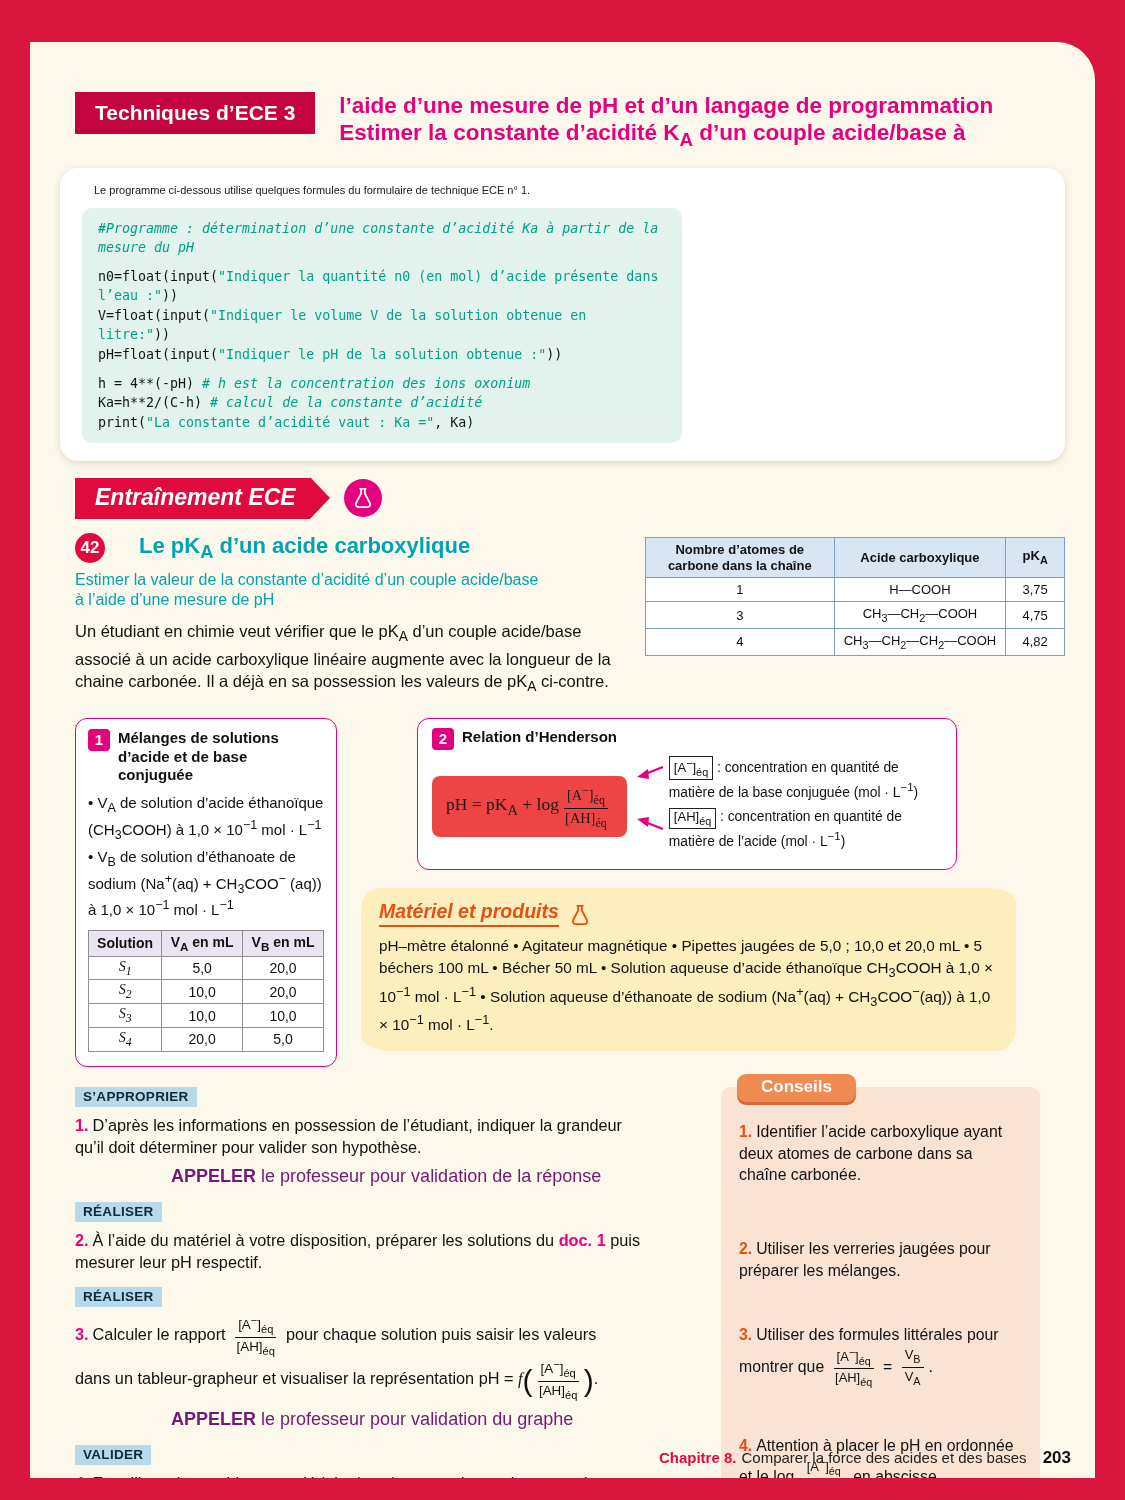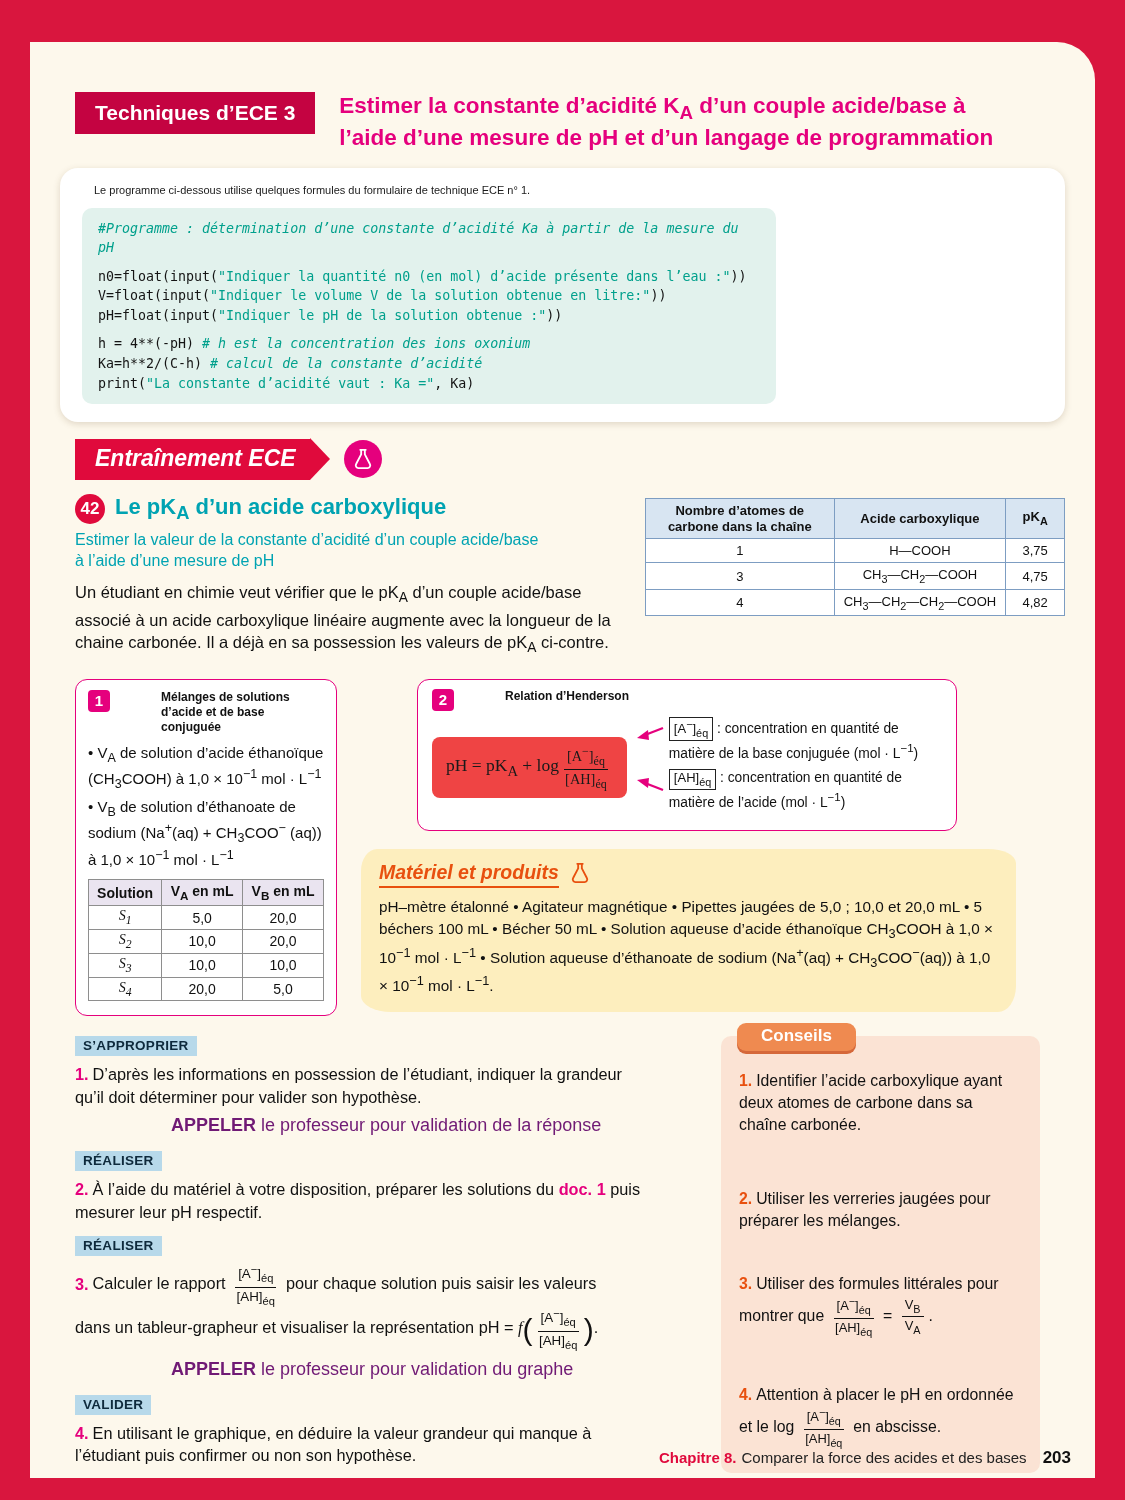--- a/index.html
+++ b/index.html
@@ -16,80 +16,80 @@
 
   
   .tech-header { display:flex; align-items:flex-start; margin:50px 0 0 45px; }
   .tech-badge { background:#c40341; color:#fff; font-weight:bold; font-size:21px; padding:9px 20px; white-space:nowrap; }
   .tech-title { color:#e5007d; font-weight:bold; font-size:22.5px; line-height:1.22; margin-left:24px; }
 
   
   .program-card { background:#fff; border-radius:18px; box-shadow:0 2px 7px rgba(90,60,20,.18);
     margin:16px 30px 0 30px; padding:14px 22px 18px; }
   .intro { font-size:11px; color:#1a1a1a; margin:2px 0 12px 12px; }
-  .code-block { background:#e2f2ed; border-radius:10px; width:694px; padding:11px 16px;
+  .code-block { background:#e2f2ed; border-radius:10px; width:600px; padding:11px 16px;
     font-family:"DejaVu Sans Mono", monospace; font-size:13.3px; line-height:1.47; color:#141414; }
   .code-line.gap-after { margin-bottom:9px; }
   .seg-com { color:#00a08c; font-style:italic; }
   .seg-str { color:#00a08c; }
   .seg-code { color:#141414; }
 
   
   .banner-row { display:flex; align-items:center; margin:16px 0 0 45px; }
   .ece-banner { background:#e00a3c; color:#fff; font-weight:bold; font-style:italic;
     font-size:23px; padding:6px 14px 8px 20px; }
   .ece-arrow { width:0; height:0; border-top:21px solid transparent; border-bottom:21px solid transparent;
     border-left:20px solid #e00a3c; }
   .flask-badge { width:38px; height:38px; border-radius:50%; background:#e5007d; margin-left:14px;
     display:flex; align-items:center; justify-content:center; flex:none; }
 
   
   .exercise { margin:14px 45px 0 45px; width:990px; }
   .ex-row1 { display:flex; }
   .ex-left { width:548px; flex:none; }
-  .ex-title-row { display:flex; align-items:center; }
+  .ex-title-row { display:flex; align-items:center;gap:24px; }
   .ex-num { width:30px; height:30px; border-radius:50%; background:#e00a3c; color:#fff; font-weight:bold;
     font-size:17px; display:flex; align-items:center; justify-content:center; flex:none; }
   .ex-title { color:#00a3b2; font-weight:bold; font-size:22px; margin-left:10px; }
   .ex-subtitle { color:#00a3b2; font-size:16px; line-height:1.28; margin-top:6px; }
   .ex-body { font-size:16.5px; line-height:1.38; margin-top:10px; color:#111; }
   .ex-right { flex:1; padding-left:22px; padding-top:4px; }
   table.pka { border-collapse:collapse; width:100%; font-size:13px; color:#111; }
   .pka th { background:#d8e5f2; border:1px solid #7d9dc2; font-weight:bold; padding:4px 6px; line-height:1.2; }
   .pka td { background:#fff; border:1px solid #7d9dc2; text-align:center; padding:4px 6px; }
   .pka th:nth-child(1){ width:45%; } .pka th:nth-child(2){ width:41%; } .pka th:nth-child(3){ width:14%; }
 
   
   .docs-row { display:flex; margin-top:20px; align-items:flex-start; }
   .docbox { background:#fff; border:1.6px solid #e5007d; border-radius:12px; }
   .doc1 { width:262px; flex:none; padding:10px 12px 14px; }
   .doc-title-row { display:flex; align-items:flex-start; }
   .doc-badge { display:inline-block; min-width:22px; height:22px; background:#e5007d; color:#fff; font-weight:bold;
     text-align:center; line-height:22px; border-radius:4px; font-size:15px; margin-right:8px; flex:none; }
-  .doc-title { font-weight:bold; font-size:12px; line-height:1.25; color:#111;margin-left:43px; }
+  .doc-title { font-weight:bold; font-size:15px; line-height:1.25; color:#111; }
   .doc1 .bullets { font-size:15px; line-height:1.32; margin-top:8px; color:#111; }
   .doc1 .bullets p { margin-bottom:4px; }
   table.mix { border-collapse:collapse; width:100%; margin-top:10px; font-size:14px; color:#111; }
   .mix th { background:#eae4f0; border:1px solid #8e8e8e; font-weight:bold; padding:3px 4px; }
   .mix td { background:#fff; border:1px solid #8e8e8e; text-align:center; padding:2px 4px; }
   .mix td.sol { font-style:italic; font-family:"Liberation Serif", serif; }
 
   .docs-right { flex:1; margin-left:24px; }
   .doc2 { width:540px; margin-left:56px; padding:9px 14px 12px; position:relative; }
   .doc2-content { display:flex; margin-top:6px; align-items:center; }
   .eq-box { background:#ef4444; border-radius:8px; padding:7px 14px; display:inline-flex; align-items:center;
     font-family:"Liberation Serif", serif; font-size:17.5px; color:#1a1a1a; flex:none; }
   .annotations { margin-left:8px; font-size:13.8px; line-height:1.25; color:#111; }
   .ann-row { display:flex; align-items:flex-start; margin-bottom:7px; }
   .ann-arrow { flex:none; margin:8px 4px 0 0; }
   .ann-label { display:inline-block; border:1.3px solid #222; padding:0 4px; background:#fff; font-size:13px; }
 
   .materiel { background:#fdeebe; border-radius:16px 28px 18px 30px / 22px 14px 26px 16px;
     margin-top:18px; width:655px; padding:12px 18px 14px; }
-  .mat-title-row { display:flex; align-items:flex-start; }
+  .mat-title-row { display:flex; align-items:flex-end; }
   .mat-title { color:#e8500f; font-weight:bold; font-style:italic; font-size:19.5px; display:inline-block;
     border-bottom:2.5px solid #e8500f; padding-bottom:2px; }
   .mat-text { font-size:15.3px; line-height:1.45; margin-top:8px; color:#111; }
 
   
   .bottom-row { display:flex; margin-top:20px; align-items:flex-start; }
   .questions { width:572px; flex:none; }
   .qlabel { display:inline-block; background:#b7d9ea; color:#0e2a3c; font-weight:bold; font-size:13.5px;
     letter-spacing:.3px; padding:2px 8px 3px; margin:13px 0 7px; }
   .qlabel.first { margin-top:0; }
@@ -122,22 +122,22 @@
 </style>
 </head>
 <body>
 
 <div class="frame">
   <div class="inner">
 
     <div class="tech-header">
       <div class="tech-badge">Techniques d’ECE 3</div>
       <div class="tech-title">
+        <div>l’aide d’une mesure de pH et d’un langage de programmation</div>
         <div>Estimer la constante d’acidité K<sub>A</sub> d’un couple acide/base à</div>
-        <div>l’aide d’une mesure de pH et d’un langage de programmation</div>
       </div>
     </div>
 
     <div class="program-card">
       <p class="intro">Le programme ci-dessous utilise quelques formules du formulaire de technique ECE n° 1.</p>
       <div class="code-block">
           <div class="code-line gap-after"><span class="seg-com">#Programme : détermination d’une constante d’acidité Ka à partir de la mesure du pH</span></div>
           <div class="code-line"><span class="seg-code">n0=float(input(</span><span class="seg-str">"Indiquer la quantité n0 (en mol) d’acide présente dans l’eau :"</span><span class="seg-code">))</span></div>
           <div class="code-line"><span class="seg-code">V=float(input(</span><span class="seg-str">"Indiquer le volume V de la solution obtenue en litre:"</span><span class="seg-code">))</span></div>
           <div class="code-line gap-after"><span class="seg-code">pH=float(input(</span><span class="seg-str">"Indiquer le pH de la solution obtenue :"</span><span class="seg-code">))</span></div>

